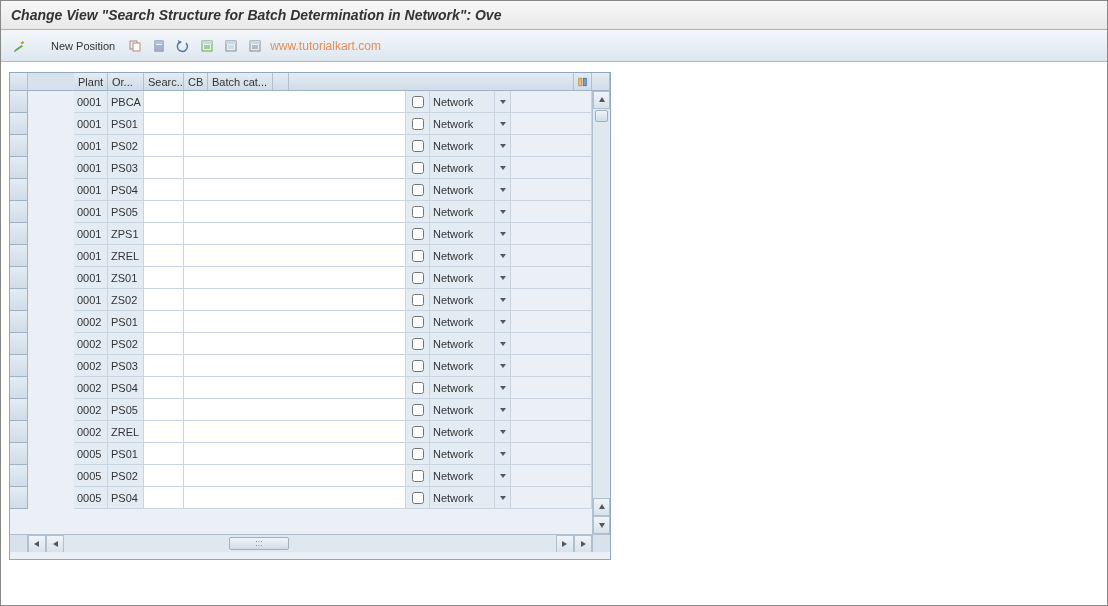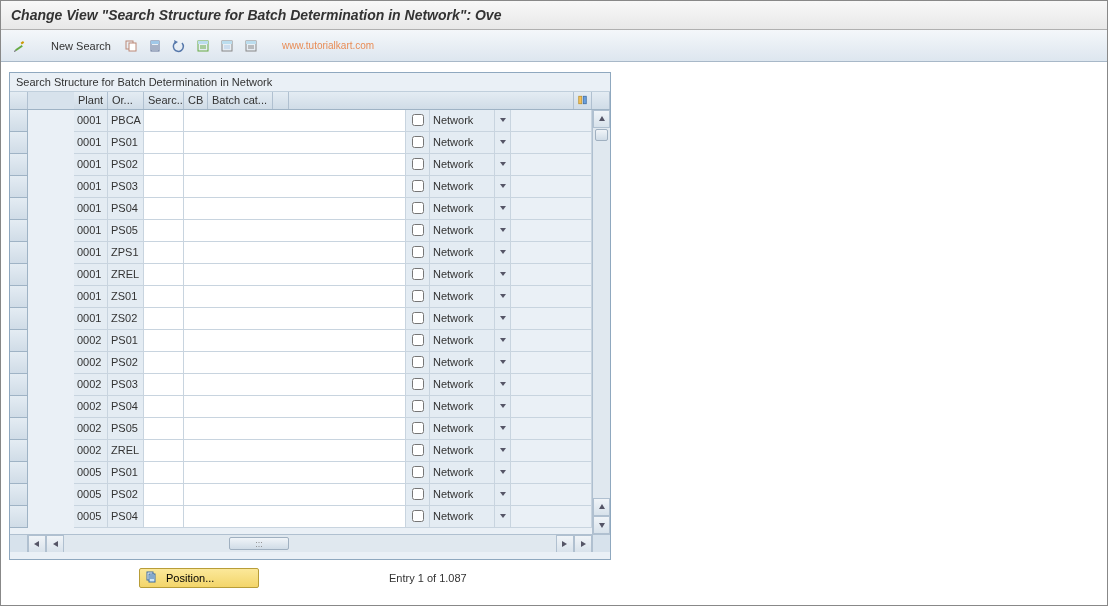--- a/index.html
+++ b/index.html
@@ -47,23 +47,23 @@
       width: 20px;
       height: 18px;
       display: inline-flex;
       align-items: center;
       justify-content: center;
       cursor: pointer;
       border: 1px solid transparent;
       border-radius: 2px;
     }
     .watermark {
-      margin-left: 17px;
+      margin-left: 1px;
       color: #e87b3a;
-      font-size: 10px;
+      font-size: 12px;
       font-weight: 500;
       opacity: 0.85;
     }
     .content-area {
       padding: 10px 8px 0px 8px;
     }
     .table-frame {
       border: 1px solid #8fa8bf;
       width: 602px;
       background: #eaf0f6;
@@ -278,21 +278,21 @@
 
 <div class="toolbar">
   <span class="tb-icon">
     <svg width="16" height="14" viewBox="0 0 16 14">
       <rect x="2" y="8" width="8" height="2" fill="#6a4" transform="rotate(-35 6 9)"></rect>
       <rect x="8" y="3" width="3" height="2" fill="#c90" transform="rotate(-35 9 4)"></rect>
       <polygon points="1,12 3,11 2,13" fill="#333"></polygon>
     </svg>
   </span>
   <span class="sep"></span>
-  <span class="new-entries">New Search</span>
+  <span class="new-entries">New Position</span>
   <span class="tb-icon">
     <svg width="14" height="14" viewBox="0 0 14 14">
       <rect x="2" y="2" width="7" height="8" fill="none" stroke="#b87" stroke-width="1"></rect>
       <rect x="5" y="4" width="7" height="8" fill="#fff" stroke="#b87" stroke-width="1"></rect>
     </svg>
   </span>
   <span class="tb-icon">
     <svg width="14" height="14" viewBox="0 0 14 14">
       <rect x="3" y="2" width="8" height="10" fill="none" stroke="#679" stroke-width="1"></rect>
       <rect x="3" y="2" width="8" height="3" fill="#a0c8e8"></rect>
@@ -328,21 +328,20 @@
       <rect x="2" y="2" width="10" height="3" fill="#bde"></rect>
       <line x1="4" y1="7" x2="10" y2="7" stroke="#888"></line>
       <line x1="4" y1="9" x2="10" y2="9" stroke="#888"></line>
     </svg>
   </span>
   <span class="watermark">www.tutorialkart.com</span>
 </div>
 
 <div class="content-area">
   <div class="table-frame">
-    <div class="frame-title">Search Structure for Batch Determination in Network</div>
     <div class="header-row">
       <div class="hcell col-selector"></div>
       <div class="hcell col-plant">Plant</div>
       <div class="hcell col-or">Or...</div>
       <div class="hcell col-searc">Searc...</div>
       <div class="hcell col-cb">CB</div>
       <div class="hcell col-order">Batch cat...</div>
       <div class="hcell col-dd"></div>
       <div class="hcell col-gap"></div>
       <div class="hcell col-cfg">
@@ -727,27 +726,13 @@
           <svg width="8" height="8">
               <polygon points="2,1 2,7 7,4" fill="#556"></polygon>
             </svg>
         </div>
       </div>
       <div class="corner" style="width:18px; border-left:1px solid #b0c0d0; border-right:none;"></div>
     </div>
     <div class="bottom-spacer"></div>
   </div>
 
-  <div class="footer">
-    <div class="position-btn">
-      <span class="pos-icon">
-        <svg width="14" height="14" viewBox="0 0 14 14">
-          <rect x="1" y="1" width="6" height="8" fill="#fff" stroke="#3a6aa0"></rect>
-          <rect x="3" y="3" width="6" height="8" fill="#cde6f7" stroke="#3a6aa0"></rect>
-          <line x1="4" y1="5" x2="8" y2="5" stroke="#3a6aa0"></line>
-          <line x1="4" y1="7" x2="8" y2="7" stroke="#3a6aa0"></line>
-        </svg>
-      </span>
-      <span>Position...</span>
-    </div>
-    <div class="entry-info">Entry 1 of 1.087</div>
-  </div>
 </div>
 
 </body></html>

